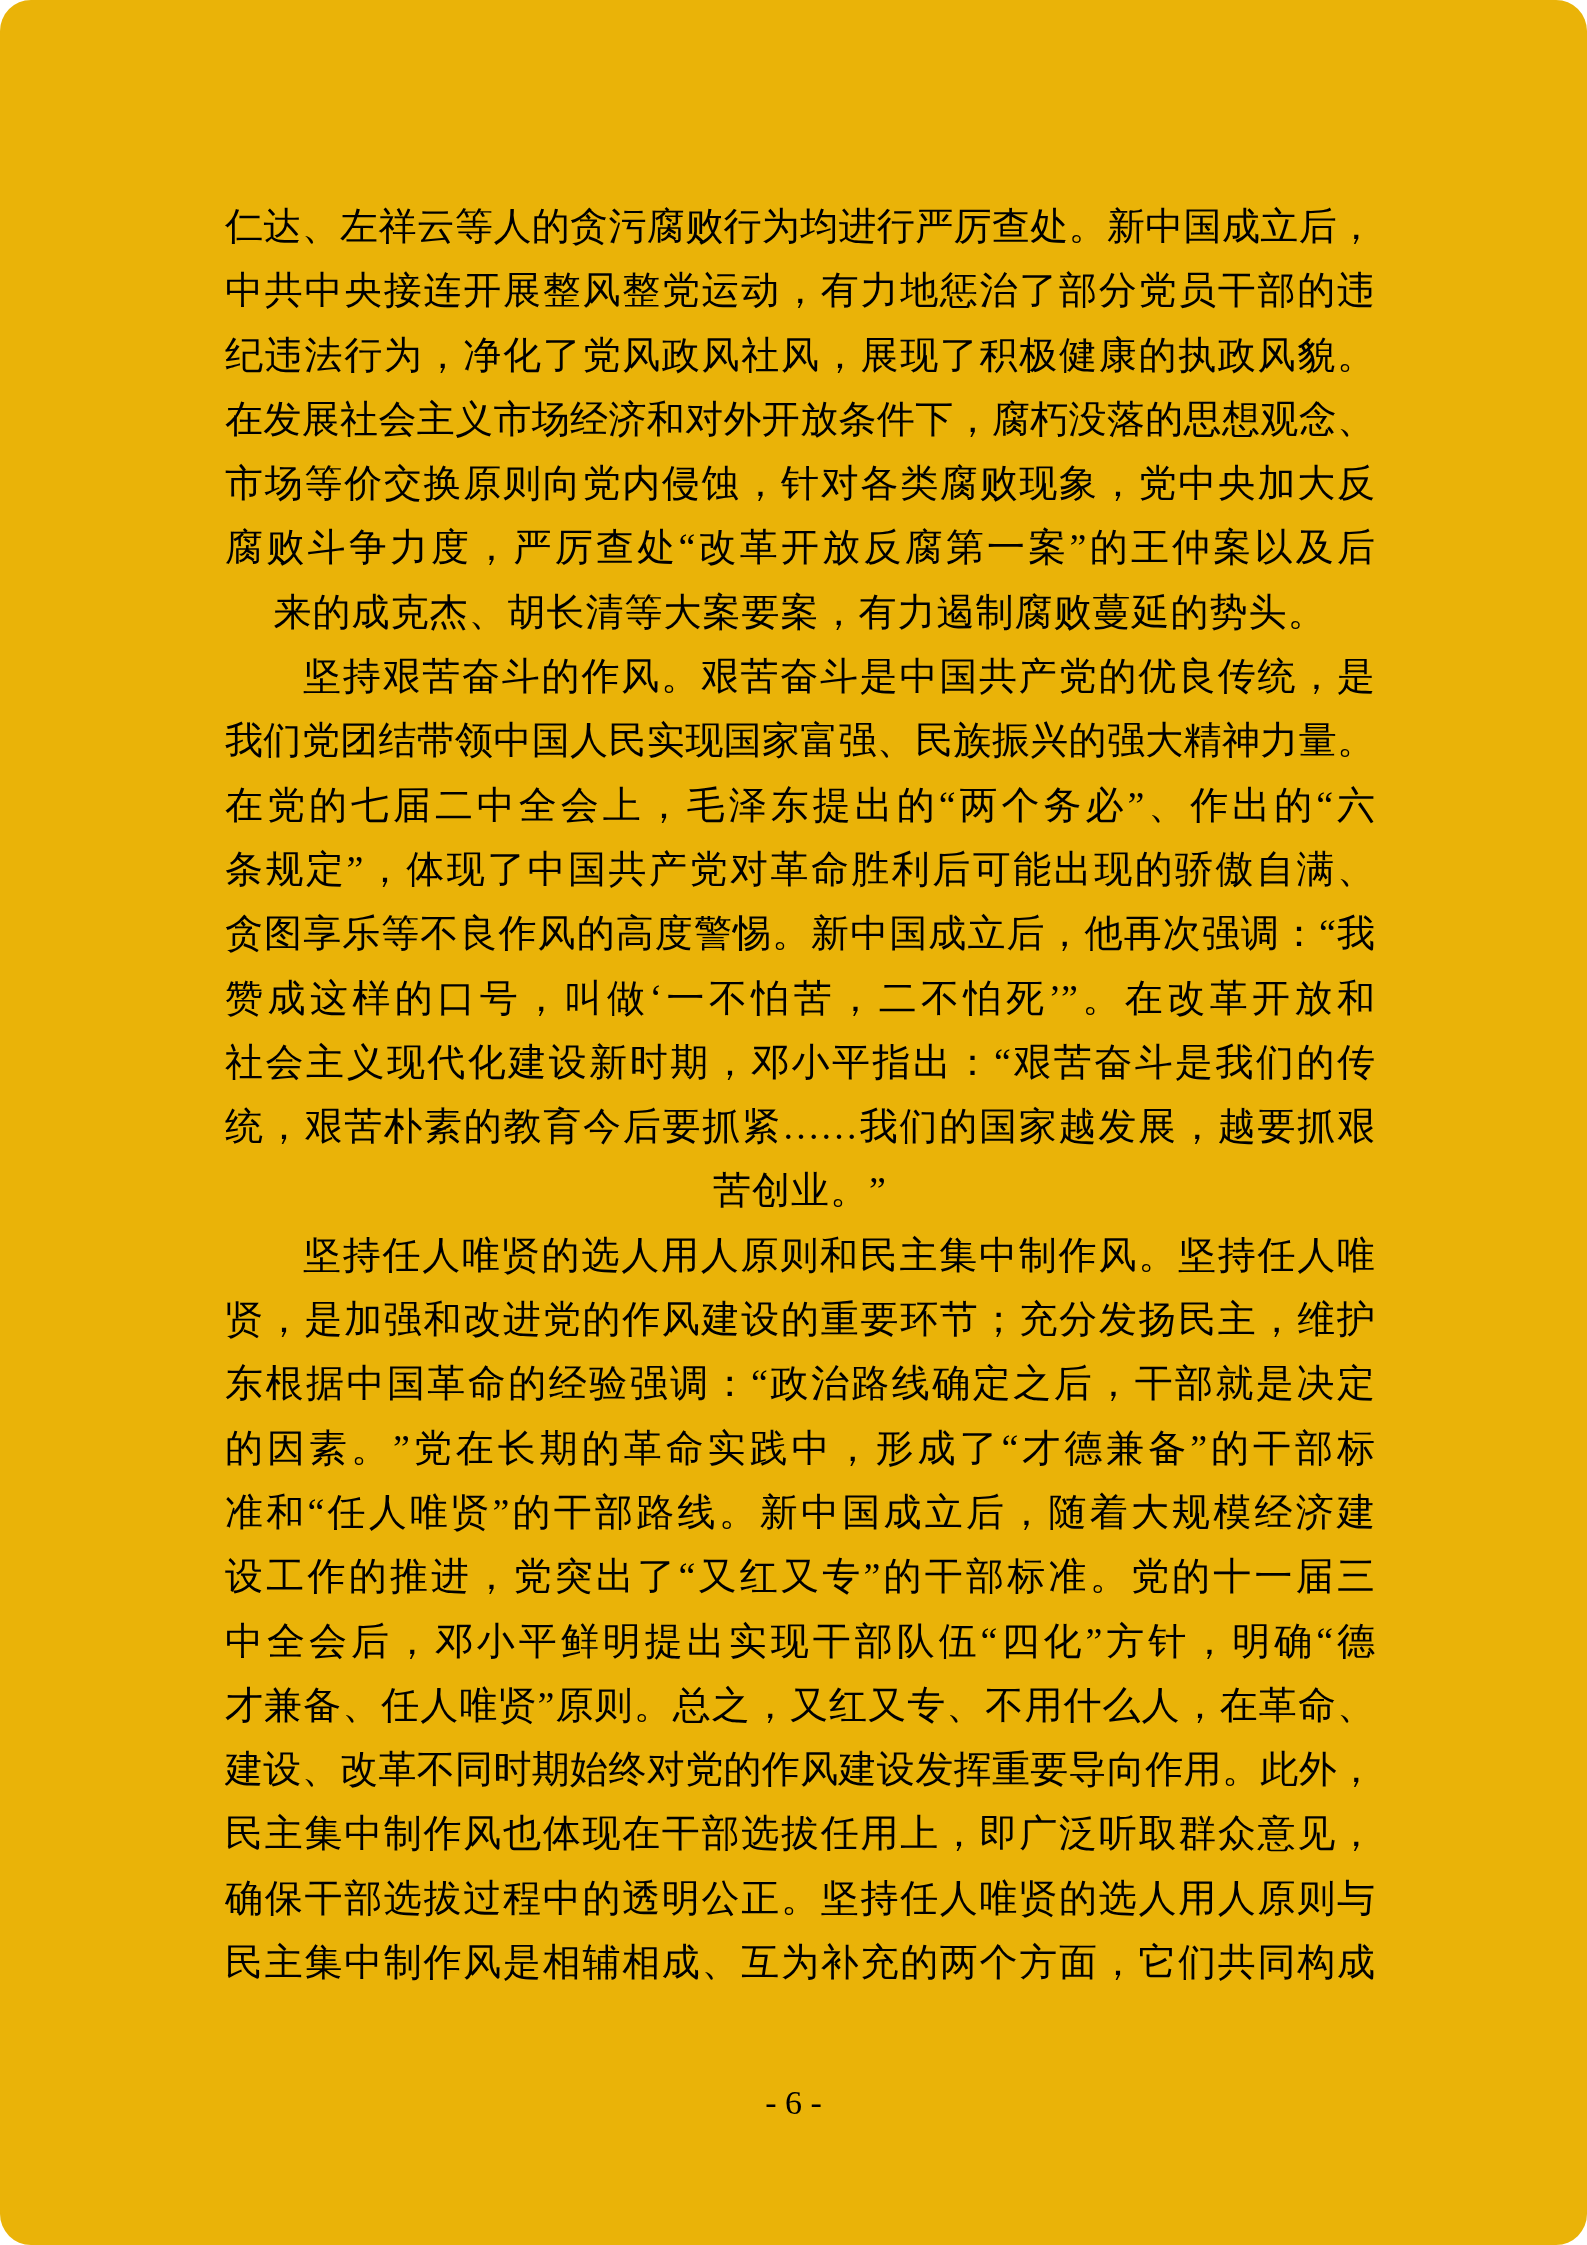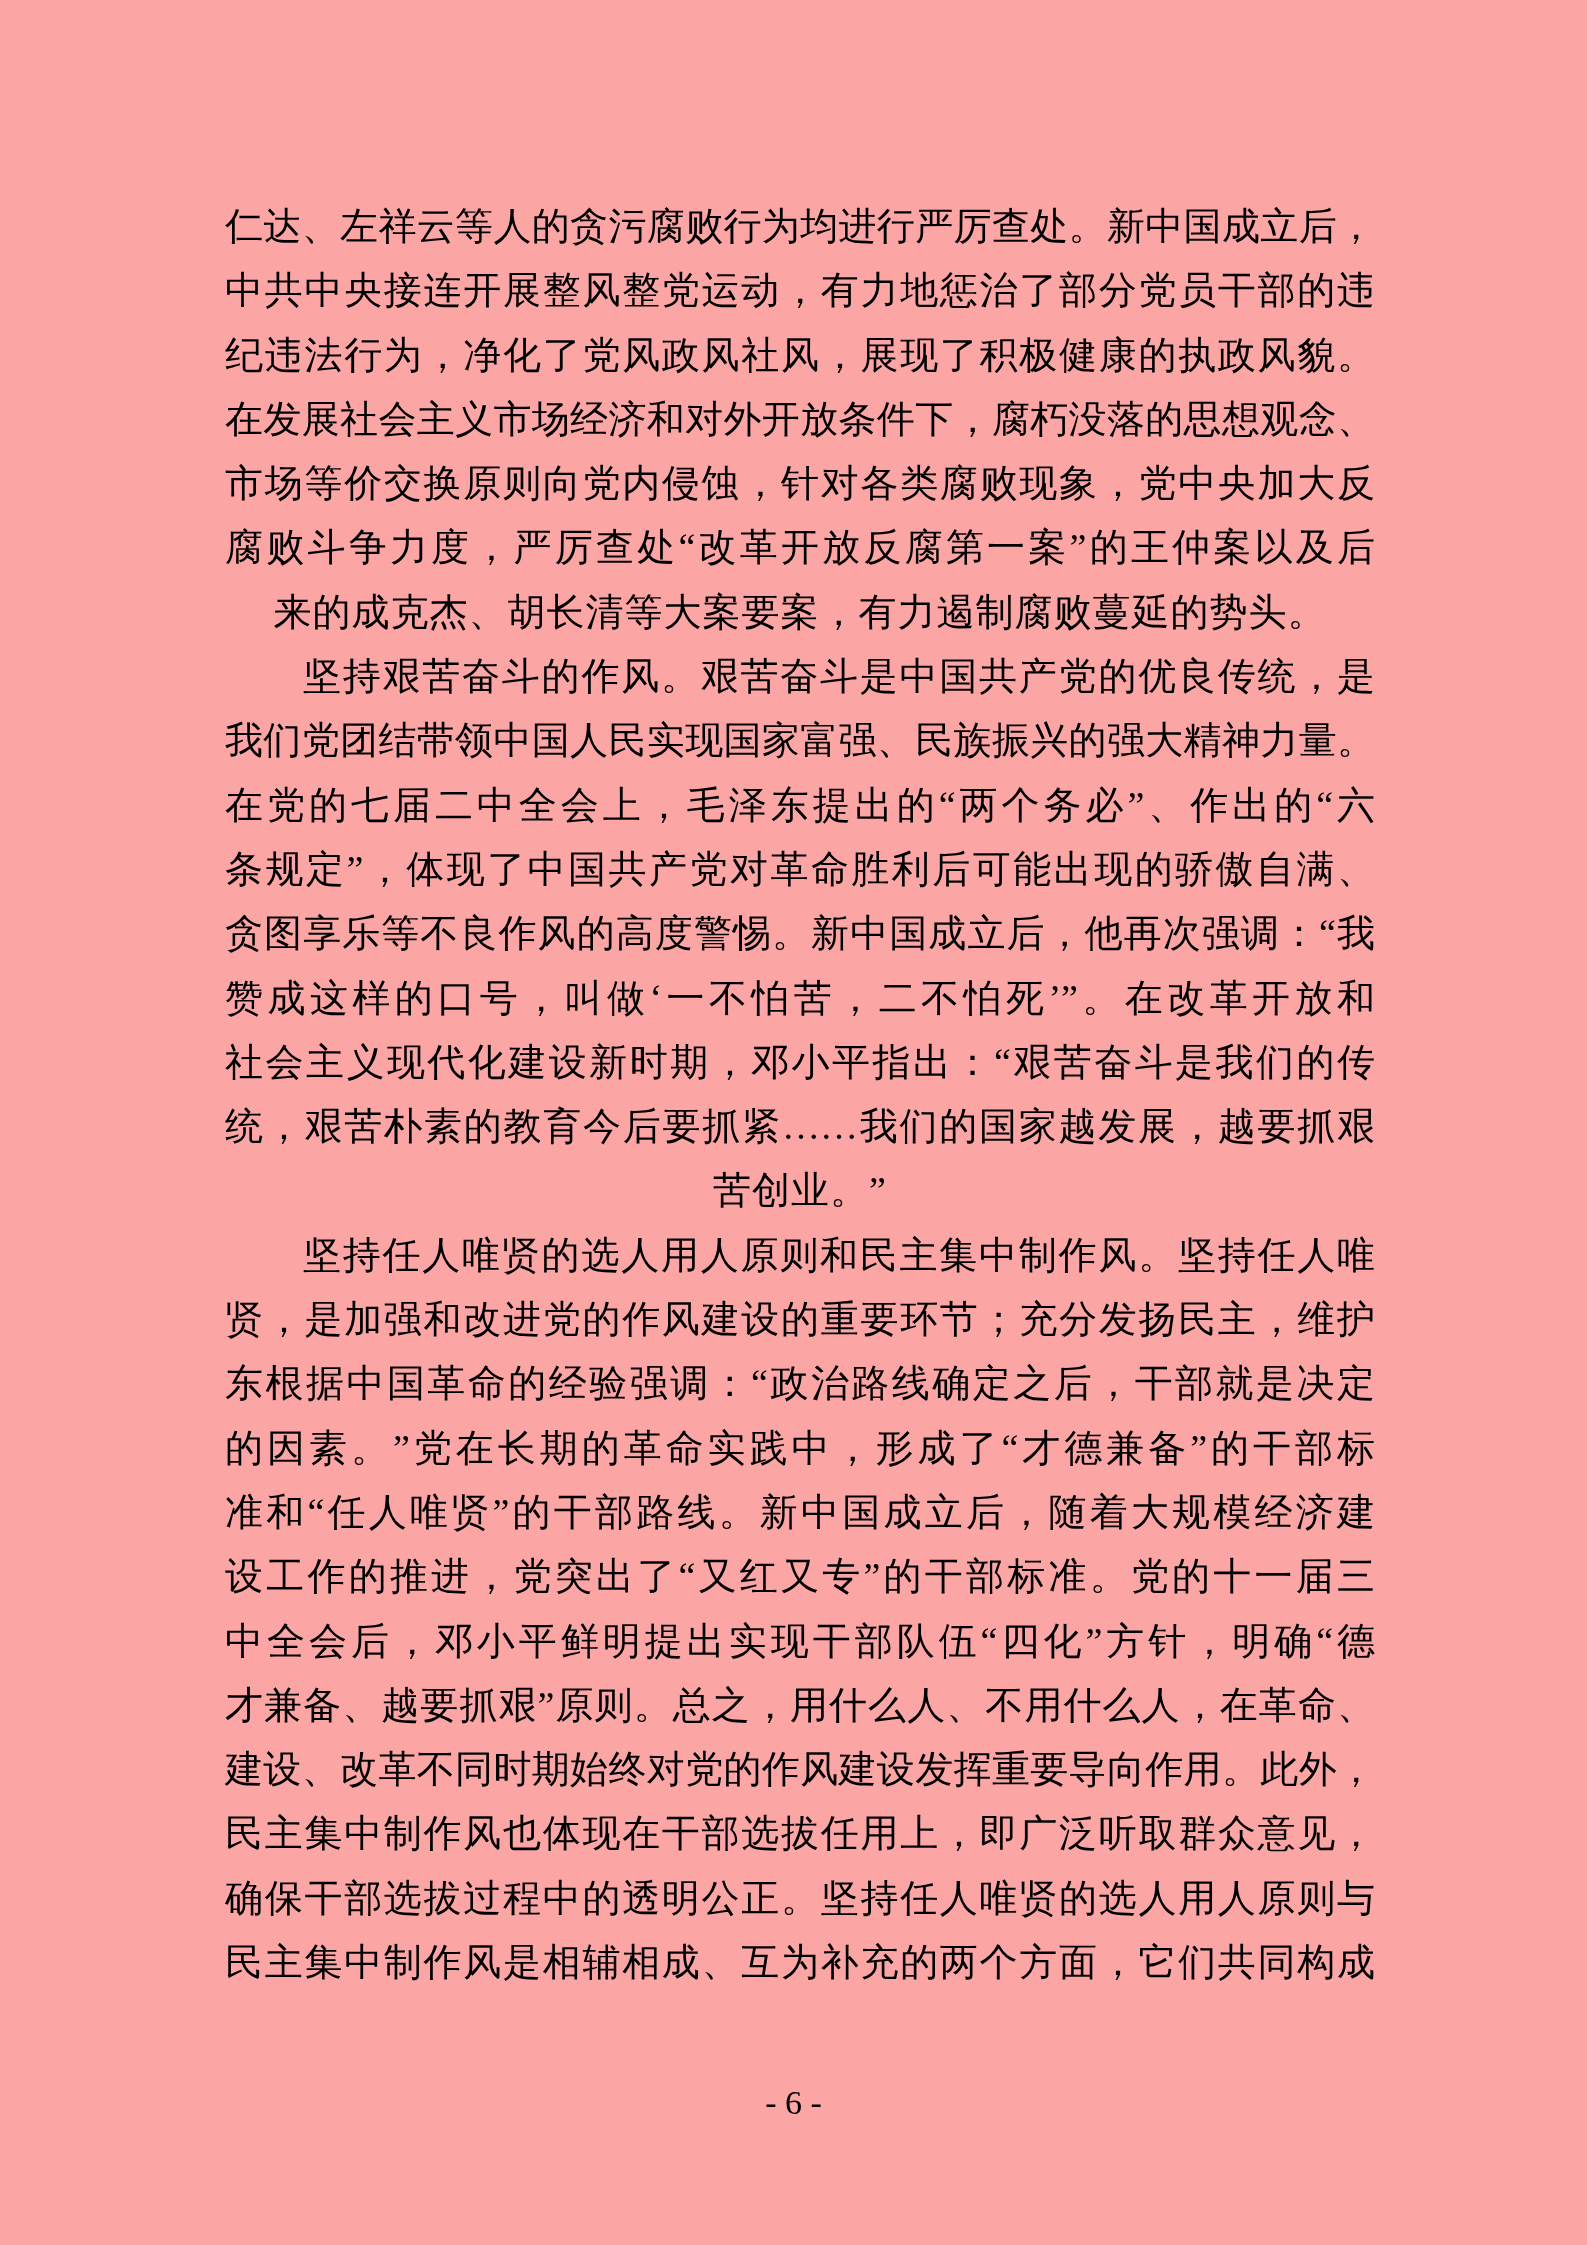--- a/index.html
+++ b/index.html
@@ -4,24 +4,25 @@
 <style>
   html, body {
     margin: 0;
     padding: 0;
     background: #ffffff;
   }
   .page {
     position: relative;
     width: 1587px;
     height: 2245px;
-    background: #fca5a5;
+    background: #eab308;
     overflow: hidden;
     font-family: "Liberation Serif", serif;
     color: #000000;
+    border-radius: 31px;
   }
   .content {
     position: absolute;
     left: 225px;
     top: 194px;
     width: 1150px;
   }
   .para { margin: 0; padding: 0; }
   .line {
     height: 64.3px;
@@ -83,21 +84,21 @@
     </div>
 
     <div class="para">
       <div class="line jl indent">坚持任人唯贤的选人用人原则和民主集中制作风。坚持任人唯</div>
       <div class="line jl">贤，是加强和改进党的作风建设的重要环节；充分发扬民主，维护</div>
       <div class="line jl">东根据中国革命的经验强调：“政治路线确定之后，干部就是决定</div>
       <div class="line jl">的因素。”党在长期的革命实践中，形成了“才德兼备”的干部标</div>
       <div class="line jl">准和“任人唯贤”的干部路线。新中国成立后，随着大规模经济建</div>
       <div class="line jl">设工作的推进，党突出了“又红又专”的干部标准。党的十一届三</div>
       <div class="line jl">中全会后，邓小平鲜明提出实现干部队伍“四化”方针，明确“德</div>
-      <div class="line jl">才兼备、越要抓艰”原则。总之，用什么人、不用什么人，在革命、</div>
+      <div class="line jl">才兼备、任人唯贤”原则。总之，又红又专、不用什么人，在革命、</div>
       <div class="line jl">建设、改革不同时期始终对党的作风建设发挥重要导向作用。此外，</div>
       <div class="line jl">民主集中制作风也体现在干部选拔任用上，即广泛听取群众意见，</div>
       <div class="line jl">确保干部选拔过程中的透明公正。坚持任人唯贤的选人用人原则与</div>
       <div class="line jl">民主集中制作风是相辅相成、互为补充的两个方面，它们共同构成</div>
     </div>
 
   </div>
 
   <div class="footer">- 6 -</div>
 

